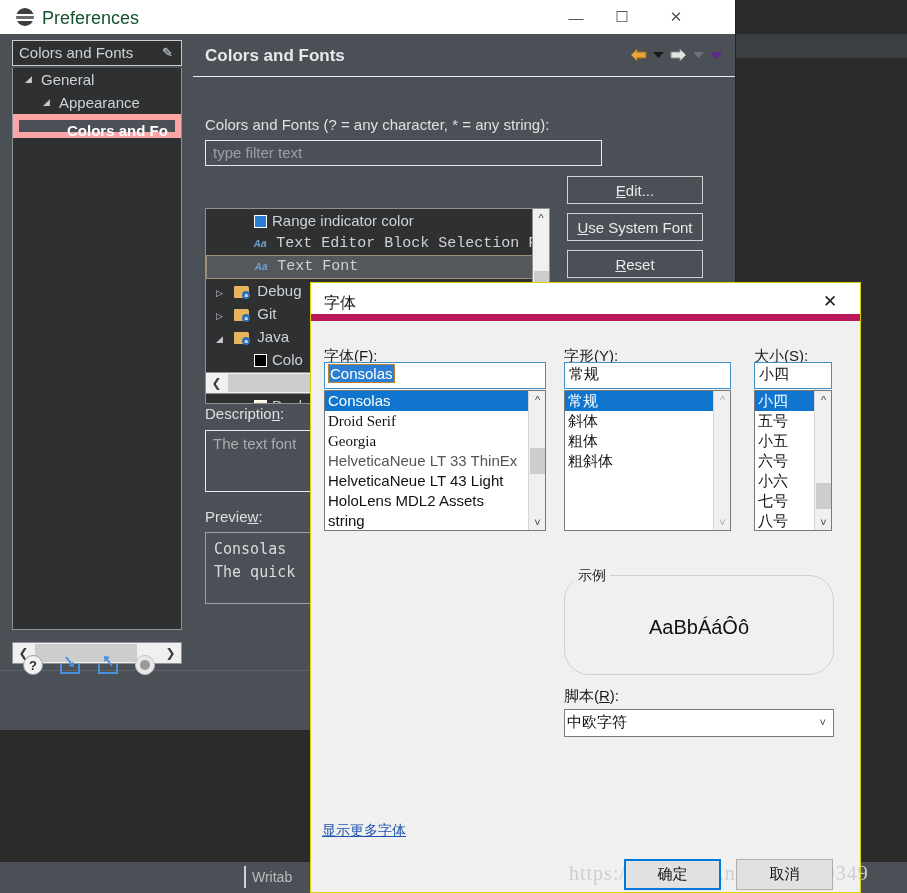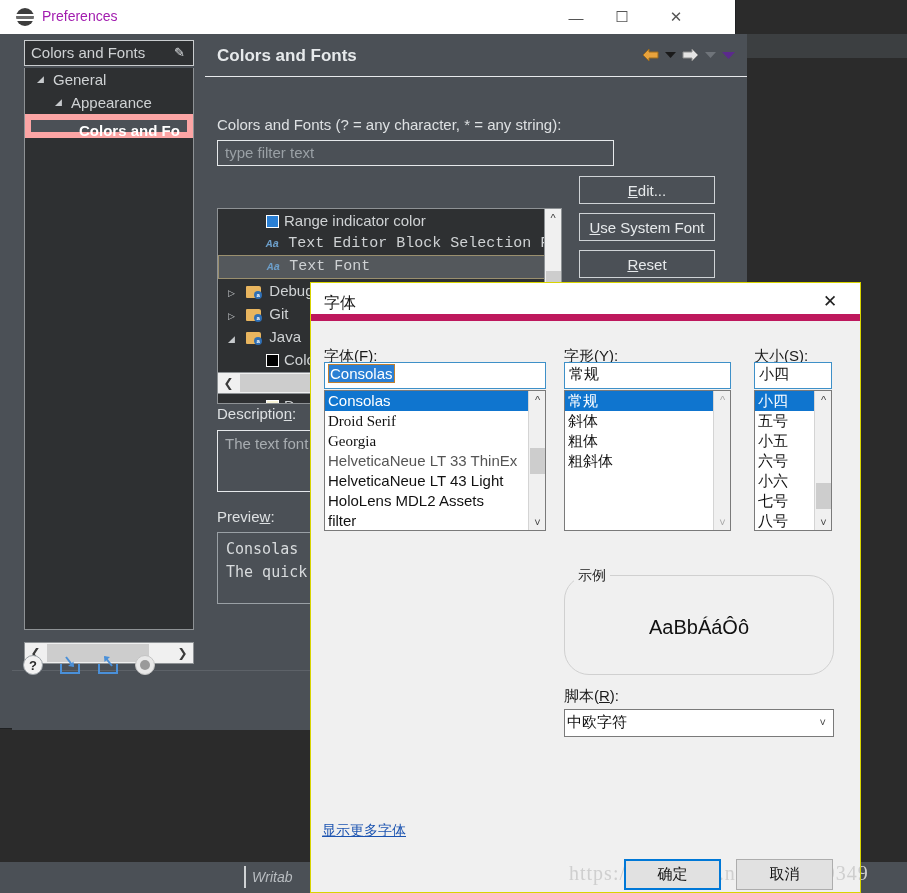--- a/index.html
+++ b/index.html
@@ -15,38 +15,38 @@
   #ide-bg .panel-strip { position:absolute; left:0; top:0; width:22px; height:640px; background:#3c3f41; }
   #ide-bg .editor-area { position:absolute; left:735px; top:0; width:172px; height:893px; background:#2b2b2b; }
   #ide-bg .editor-tabbar { position:absolute; left:735px; top:34px; width:172px; height:24px; background:#3c3f41; }
   #ide-bg .left-chip { position:absolute; left:2px; top:90px; width:10px; height:26px; border-radius:3px;
        background:linear-gradient(180deg,#4a90d9,#e8a33d); opacity:.75; }
   #ide-bg .left-chip2 { position:absolute; left:4px; top:135px; width:8px; height:10px; background:#3a9a5a; }
   #ide-bg .left-m { position:absolute; left:0px; top:652px; color:#e8a33d; font-size:13px; }
   #ide-bg .bottom-dark { position:absolute; left:0; top:728px; width:907px; height:165px; background:#2b2b2b; }
   #ide-bg .status-bar { position:absolute; left:0; top:862px; width:907px; height:31px; background:#4b5056; }
   #ide-bg .status-sep { position:absolute; left:244px; top:866px; width:2px; height:22px; background:#cfd2d4; }
-  #ide-bg .status-text { position:absolute; left:252px; top:869px; color:#b8bcc0; font-size:14px; white-space:nowrap;font-style:italic; }
+  #ide-bg .status-text { position:absolute; left:252px; top:869px; color:#b8bcc0; font-size:14px; white-space:nowrap; }
   #ide-bg .status-dark { position:absolute; left:0; top:862px; width:907px; height:7px; background:#2b2b2b; }
 
   
   #prefs {
     position:absolute; left:0; top:0; width:735px; height:728px;
     background:#4b5056;
     box-shadow:0 0 0 1px #1f2123;
   }
   #prefs .titlebar { height:34px; background:#ffffff; position:relative; }
   #prefs .title-icon { position:absolute; left:16px; top:8px; width:18px; height:18px; border-radius:50%;
       background:linear-gradient(180deg,#3d3d3d 0%,#3d3d3d 32%,#ffffff 32%,#ffffff 45%,#6b6b6b 45%,#6b6b6b 62%,#ffffff 62%,#ffffff 72%,#3d3d3d 72%); }
-  #prefs .title-text { position:absolute; left:42px; top:8px; font-size:14px; color:#a21caf; }
+  #prefs .title-text { position:absolute; left:42px; top:8px; font-size:18px; color:#14532d; }
   #prefs .wbtn { position:absolute; top:0; width:46px; height:34px; color:#555; font-size:15px;
       display:flex; align-items:center; justify-content:center; }
   #prefs .wbtn.min { right:136px; } #prefs .wbtn.max { right:90px; } #prefs .wbtn.close { right:36px; }
 
-  #prefs .body { position:absolute; left:12px; top:34px; width:735px; height:694px; background:#4b5056; }
+  #prefs .body { position:absolute; left:0; top:34px; width:735px; height:694px; background:#4b5056; }
   .pf-filter { position:absolute; left:12px; top:6px; width:170px; height:26px; background:#2e3032; border:1px solid #c9ccce;
       color:#cfd2d4; font-size:15px; padding:3px 6px; }
   .pf-filter .eraser { position:absolute; right:5px; top:4px; width:14px; height:16px; color:#dfe2e4; font-size:13px; }
   .pf-tree { position:absolute; left:12px; top:34px; width:170px; height:562px; background:#2e3032; border:1px solid #8e9295;
       border-top:none; overflow:hidden; }
   .tr-item { position:relative; height:23px; line-height:23px; color:#cfd2d4; font-size:15px; white-space:nowrap; }
   .tr-item .arrow { position:absolute; font-size:9px; color:#c7cacd; }
   .tr-item.sel { background:#4b5056; border:6px solid #fca5a5; font-weight:bold; color:#fff; height:24px; line-height:22px; }
   .pf-hscroll { position:absolute; left:12px; top:608px; width:170px; height:22px; background:#f0f0f0; border:1px solid #8e9295; }
   .pf-hscroll .ar { position:absolute; top:0; width:21px; height:20px; font-size:12px; color:#3a3a3a;
@@ -366,21 +366,21 @@
     <span>小四</span>
   </div>
 
   <div class="fd-list" style="left:13px; top:107px; width:222px; height:141px;">
     <div class="fl-row sel">Consolas</div>
     <div class="fl-row" style="font-family:'Liberation Serif',serif;">Droid Serif</div>
     <div class="fl-row" style="font-family:'Liberation Serif',serif;">Georgia</div>
     <div class="fl-row" style="color:#555;">HelveticaNeue LT 33 ThinEx</div>
     <div class="fl-row">HelveticaNeue LT 43 Light</div>
     <div class="fl-row">HoloLens MDL2 Assets</div>
-    <div class="fl-row">filter</div>
+    <div class="fl-row">string</div>
     <div class="fd-vs">
       <div class="a up">^</div>
       <div class="th" style="top:57px; height:26px;"></div>
       <div class="a dn">˅</div>
     </div>
   </div>
 
   <div class="fd-list" style="left:253px; top:107px; width:167px; height:141px;">
     <div class="fl-row sel">常规</div>
     <div class="fl-row">斜体</div>

